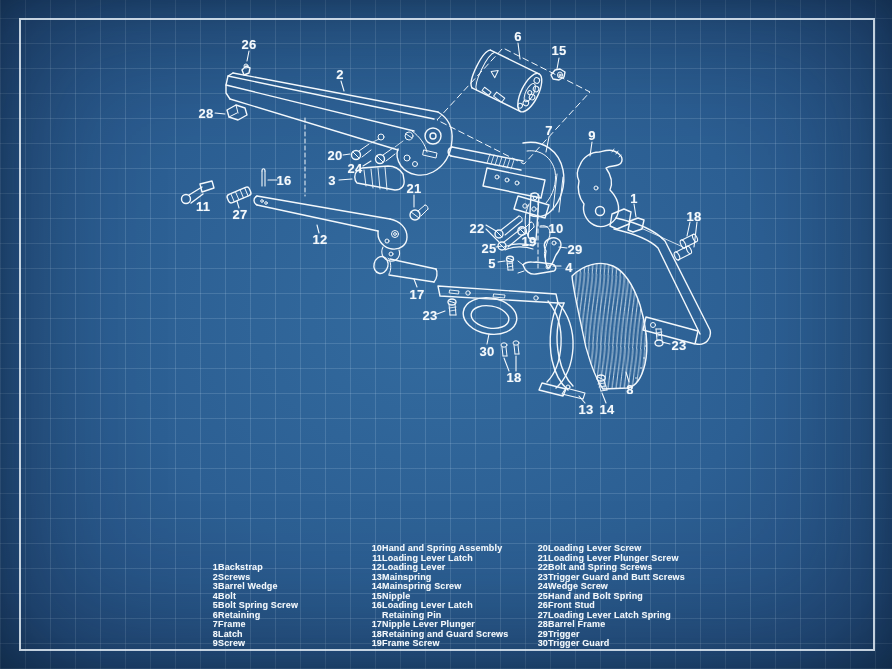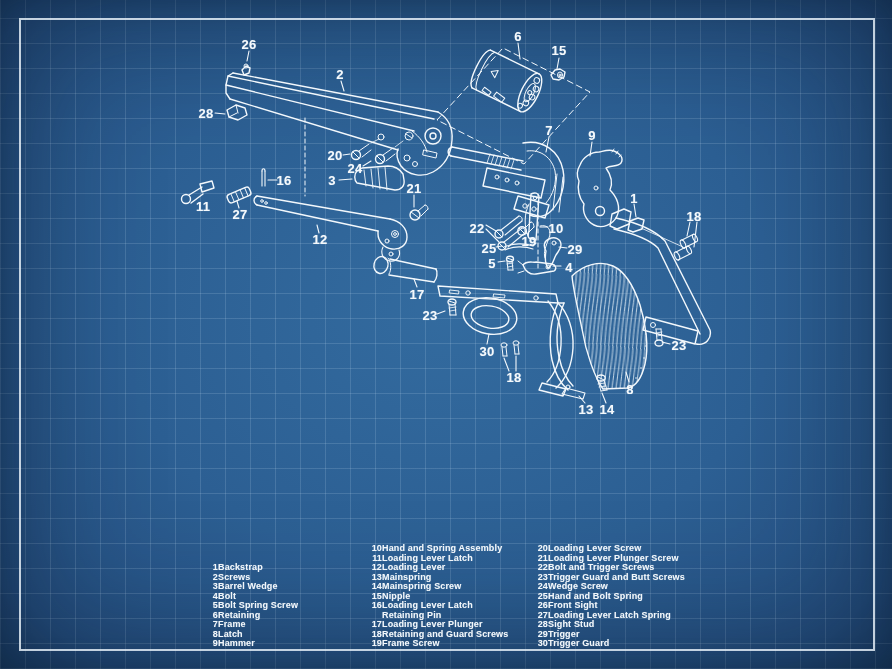--- a/index.html
+++ b/index.html
@@ -425,21 +425,21 @@
     <div class="prow">
       <span class="pnum">7</span>
       <span class="plbl">Frame</span>
     </div>
     <div class="prow">
       <span class="pnum">8</span>
       <span class="plbl">Latch</span>
     </div>
     <div class="prow">
       <span class="pnum">9</span>
-      <span class="plbl">Hammer</span>
+      <span class="plbl">Screw</span>
     </div>
   </div>
 <div class="parts-list col2">
 
 <div class="prow">
       <span class="pnum">10</span>
       <span class="plbl">Hand and Spring Assembly</span>
     </div>
     <div class="prow">
       <span class="pnum">11</span>
@@ -461,21 +461,21 @@
       <span class="pnum">15</span>
       <span class="plbl">Nipple</span>
     </div>
     <div class="prow">
       <span class="pnum">16</span>
       <span class="plbl">Loading Lever Latch
 Retaining Pin</span>
     </div>
     <div class="prow">
       <span class="pnum">17</span>
-      <span class="plbl">Loading Lever Plunger</span>
+      <span class="plbl">Nipple Lever Plunger</span>
     </div>
     <div class="prow">
       <span class="pnum">18</span>
       <span class="plbl">Retaining and Guard Screws</span>
     </div>
     <div class="prow">
       <span class="pnum">19</span>
       <span class="plbl">Frame Screw</span>
     </div>
   </div>
@@ -484,45 +484,45 @@
 <div class="prow">
       <span class="pnum">20</span>
       <span class="plbl">Loading Lever Screw</span>
     </div>
     <div class="prow">
       <span class="pnum">21</span>
       <span class="plbl">Loading Lever Plunger Screw</span>
     </div>
     <div class="prow">
       <span class="pnum">22</span>
-      <span class="plbl">Bolt and Trigger Screws</span>
+      <span class="plbl">Bolt and Spring Screws</span>
     </div>
     <div class="prow">
       <span class="pnum">23</span>
       <span class="plbl">Trigger Guard and Butt Screws</span>
     </div>
     <div class="prow">
       <span class="pnum">24</span>
       <span class="plbl">Wedge Screw</span>
     </div>
     <div class="prow">
       <span class="pnum">25</span>
       <span class="plbl">Hand and Bolt Spring</span>
     </div>
     <div class="prow">
       <span class="pnum">26</span>
-      <span class="plbl">Front Sight</span>
+      <span class="plbl">Front Stud</span>
     </div>
     <div class="prow">
       <span class="pnum">27</span>
       <span class="plbl">Loading Lever Latch Spring</span>
     </div>
     <div class="prow">
       <span class="pnum">28</span>
-      <span class="plbl">Sight Stud</span>
+      <span class="plbl">Barrel Frame</span>
     </div>
     <div class="prow">
       <span class="pnum">29</span>
       <span class="plbl">Trigger</span>
     </div>
     <div class="prow">
       <span class="pnum">30</span>
       <span class="plbl">Trigger Guard</span>
     </div>
   </div>

